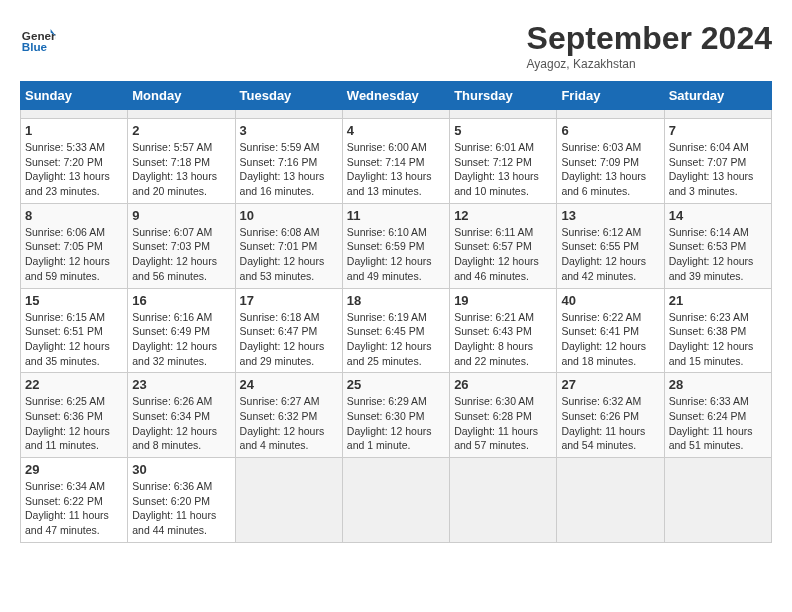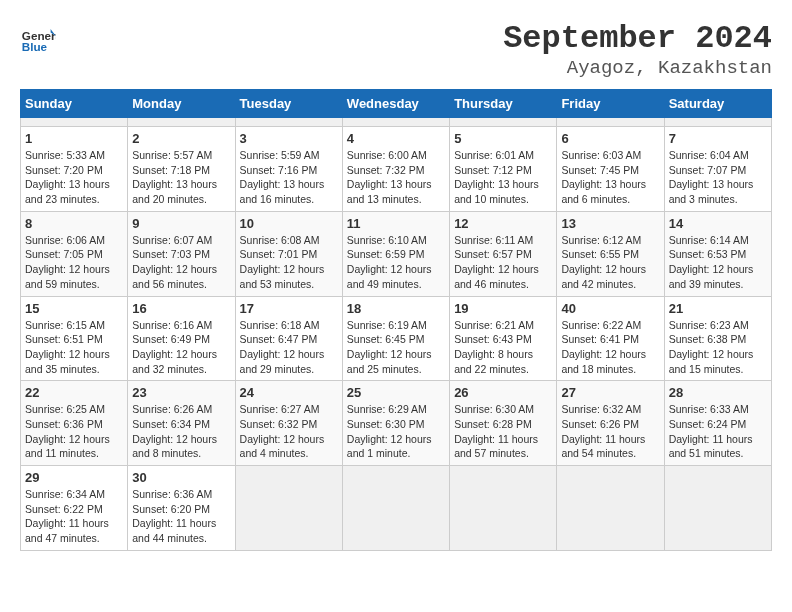--- a/index.html
+++ b/index.html
@@ -19,30 +19,29 @@
     .logo {
       display: flex;
       align-items: center;
       gap: 4px;
     }
     .logo-icon {
       width: 36px;
       height: 36px;
     }
     .title-block {
-      text-align: right;
-      font-family: Liberation Mono, monospace;
+      text-align: left;
     }
     .month-title {
       font-size: 32px;
       font-weight: bold;
       color: #333;
     }
     .location {
-      font-size: 19px;
+      font-size: 12px;
       color: #555;
     }
     table {
       width: 100%;
       border-collapse: collapse;
       font-size: 11px;
     }
     thead tr th {
       background-color: #1a6bb5;
       color: #fff;
@@ -144,37 +143,37 @@
         <div class="day-info">
           <span>Sunrise: 5:59 AM</span><br>
           <span>Sunset: 7:16 PM</span><br>
           <span>Daylight: 13 hours and 16 minutes.</span>
         </div>
       </td>
         <td>
         <span class="day-num">4</span>
         <div class="day-info">
           <span>Sunrise: 6:00 AM</span><br>
-          <span>Sunset: 7:32 PM</span><br>
+          <span>Sunset: 7:14 PM</span><br>
           <span>Daylight: 13 hours and 13 minutes.</span>
         </div>
       </td>
         <td>
         <span class="day-num">5</span>
         <div class="day-info">
           <span>Sunrise: 6:01 AM</span><br>
           <span>Sunset: 7:12 PM</span><br>
           <span>Daylight: 13 hours and 10 minutes.</span>
         </div>
       </td>
         <td>
         <span class="day-num">6</span>
         <div class="day-info">
           <span>Sunrise: 6:03 AM</span><br>
-          <span>Sunset: 7:45 PM</span><br>
+          <span>Sunset: 7:09 PM</span><br>
           <span>Daylight: 13 hours and 6 minutes.</span>
         </div>
       </td>
         <td>
         <span class="day-num">7</span>
         <div class="day-info">
           <span>Sunrise: 6:04 AM</span><br>
           <span>Sunset: 7:07 PM</span><br>
           <span>Daylight: 13 hours and 3 minutes.</span>
         </div>

